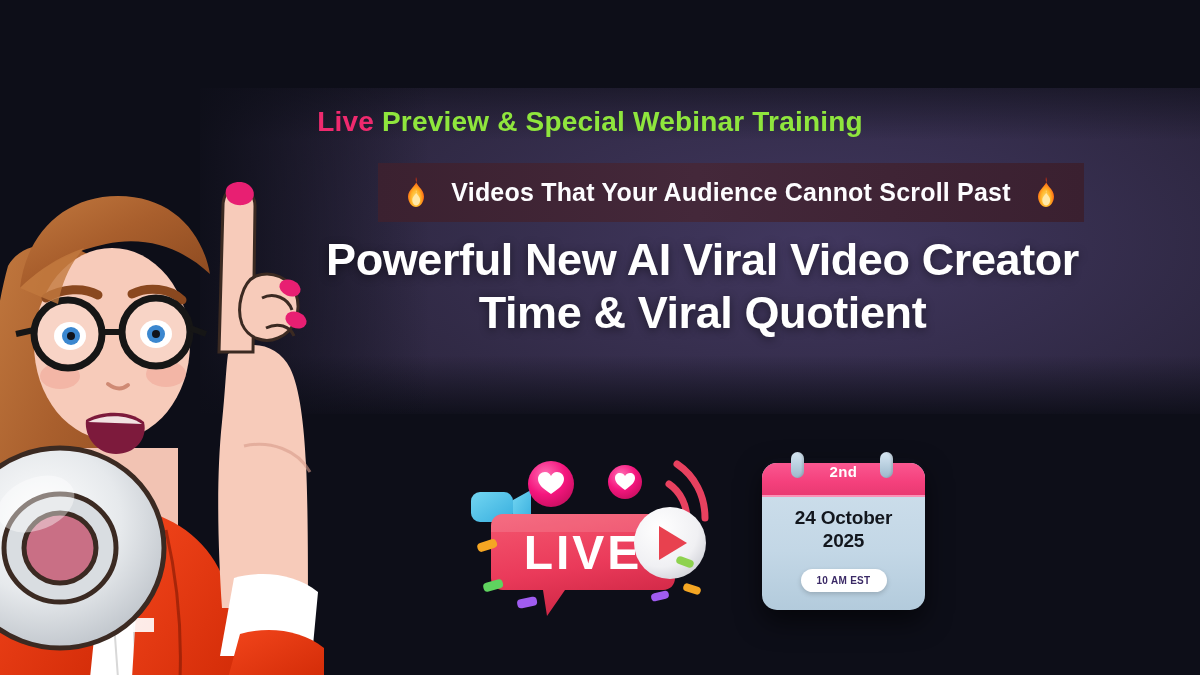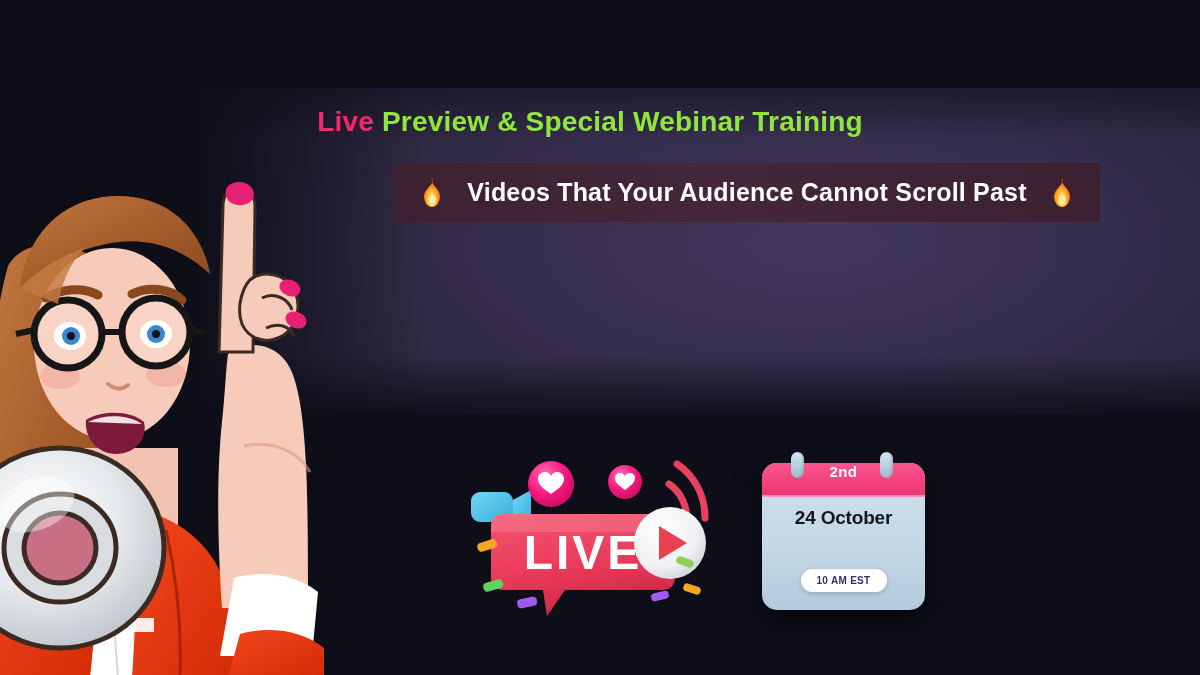--- a/index.html
+++ b/index.html
@@ -30,21 +30,21 @@
   
   .eyebrow{
     position:absolute; top:106px; left:0; width:1180px; text-align:center;
     font-size:28px; font-weight:700; letter-spacing:.2px; z-index:6;
   }
   .eyebrow .live-word{ color:#ef2a6e; }
   .eyebrow .rest-word{ color:#8fe63d; }
 
   
   .badge{
-    position:absolute; left:394px; top:163px; width:706px; height:59px;
+    position:absolute; left:378px; top:163px; width:706px; height:59px;
     background:linear-gradient(90deg,#3b2130 0%,#44283a 45%,#3a2030 100%);
     display:flex; align-items:center; justify-content:center; gap:20px;
     z-index:6;
   }
   .badge-text{
     color:#fdfdff; font-size:25px; font-weight:600; letter-spacing:.2px; white-space:nowrap;
   }
   .fire{ width:30px; height:34px; position:relative; flex:0 0 auto; }
   .fire svg{ width:100%; height:100%; display:block; }
 
@@ -133,20 +133,22 @@
   <span class="badge-text">Videos That Your Audience Cannot Scroll Past</span>
   <span class="fire">
     <svg viewBox="0 0 30 34">
       <path d="M15 1c2 5-1 7.5-3.5 10.5C9 14.5 7 17 7 20.5 7 26.3 10.9 31 15 31s8-4.7 8-10.5c0-4-2.3-6.9-4.7-9.6C16.4 8.6 14 6 15 1z" fill="url(#fg1)"></path>
       <path d="M15 14c1.3 2.6-.6 4-1.9 5.7-1.1 1.4-1.8 2.6-1.8 4.3 0 3 1.8 5.4 3.9 5.4s3.9-2.4 3.9-5.4c0-2-1.1-3.5-2.3-5C15.6 17.6 14.4 16.3 15 14z" fill="#ffe9a8"></path>
     </svg>
   </span>
 </div>
 
 <h1 class="headline">
+  <span class="hl">Powerful New AI Viral Video Creator</span>
+  <span class="hl">Time &amp; Viral Quotient</span>
 </h1>
 
 <div class="woman">
   <svg viewBox="0 0 360 530">
     <defs>
       <linearGradient id="hairG" x1="0" y1="0" x2="1" y2="1">
         <stop offset="0%" stop-color="#c2793f"></stop>
           <stop offset="45%" stop-color="#a95f2d"></stop>
         <stop offset="100%" stop-color="#8a481f"></stop>
       </linearGradient>
@@ -279,20 +281,21 @@
 </div>
 
 <div class="cal">
   <div class="cal-shadow"></div>
   <div class="cal-body">
     <div class="cal-head">
       <span class="cal-head-label">2nd</span>
     </div>
     <div class="cal-date">
       <div>24 October</div>
+      <div>2025</div>
     </div>
     <div class="cal-pill">10 AM EST</div>
   </div>
   <div class="cal-rings">
     <span class="ring r1"></span>
     <span class="ring r2"></span>
   </div>
 </div>
 
 </body></html>

